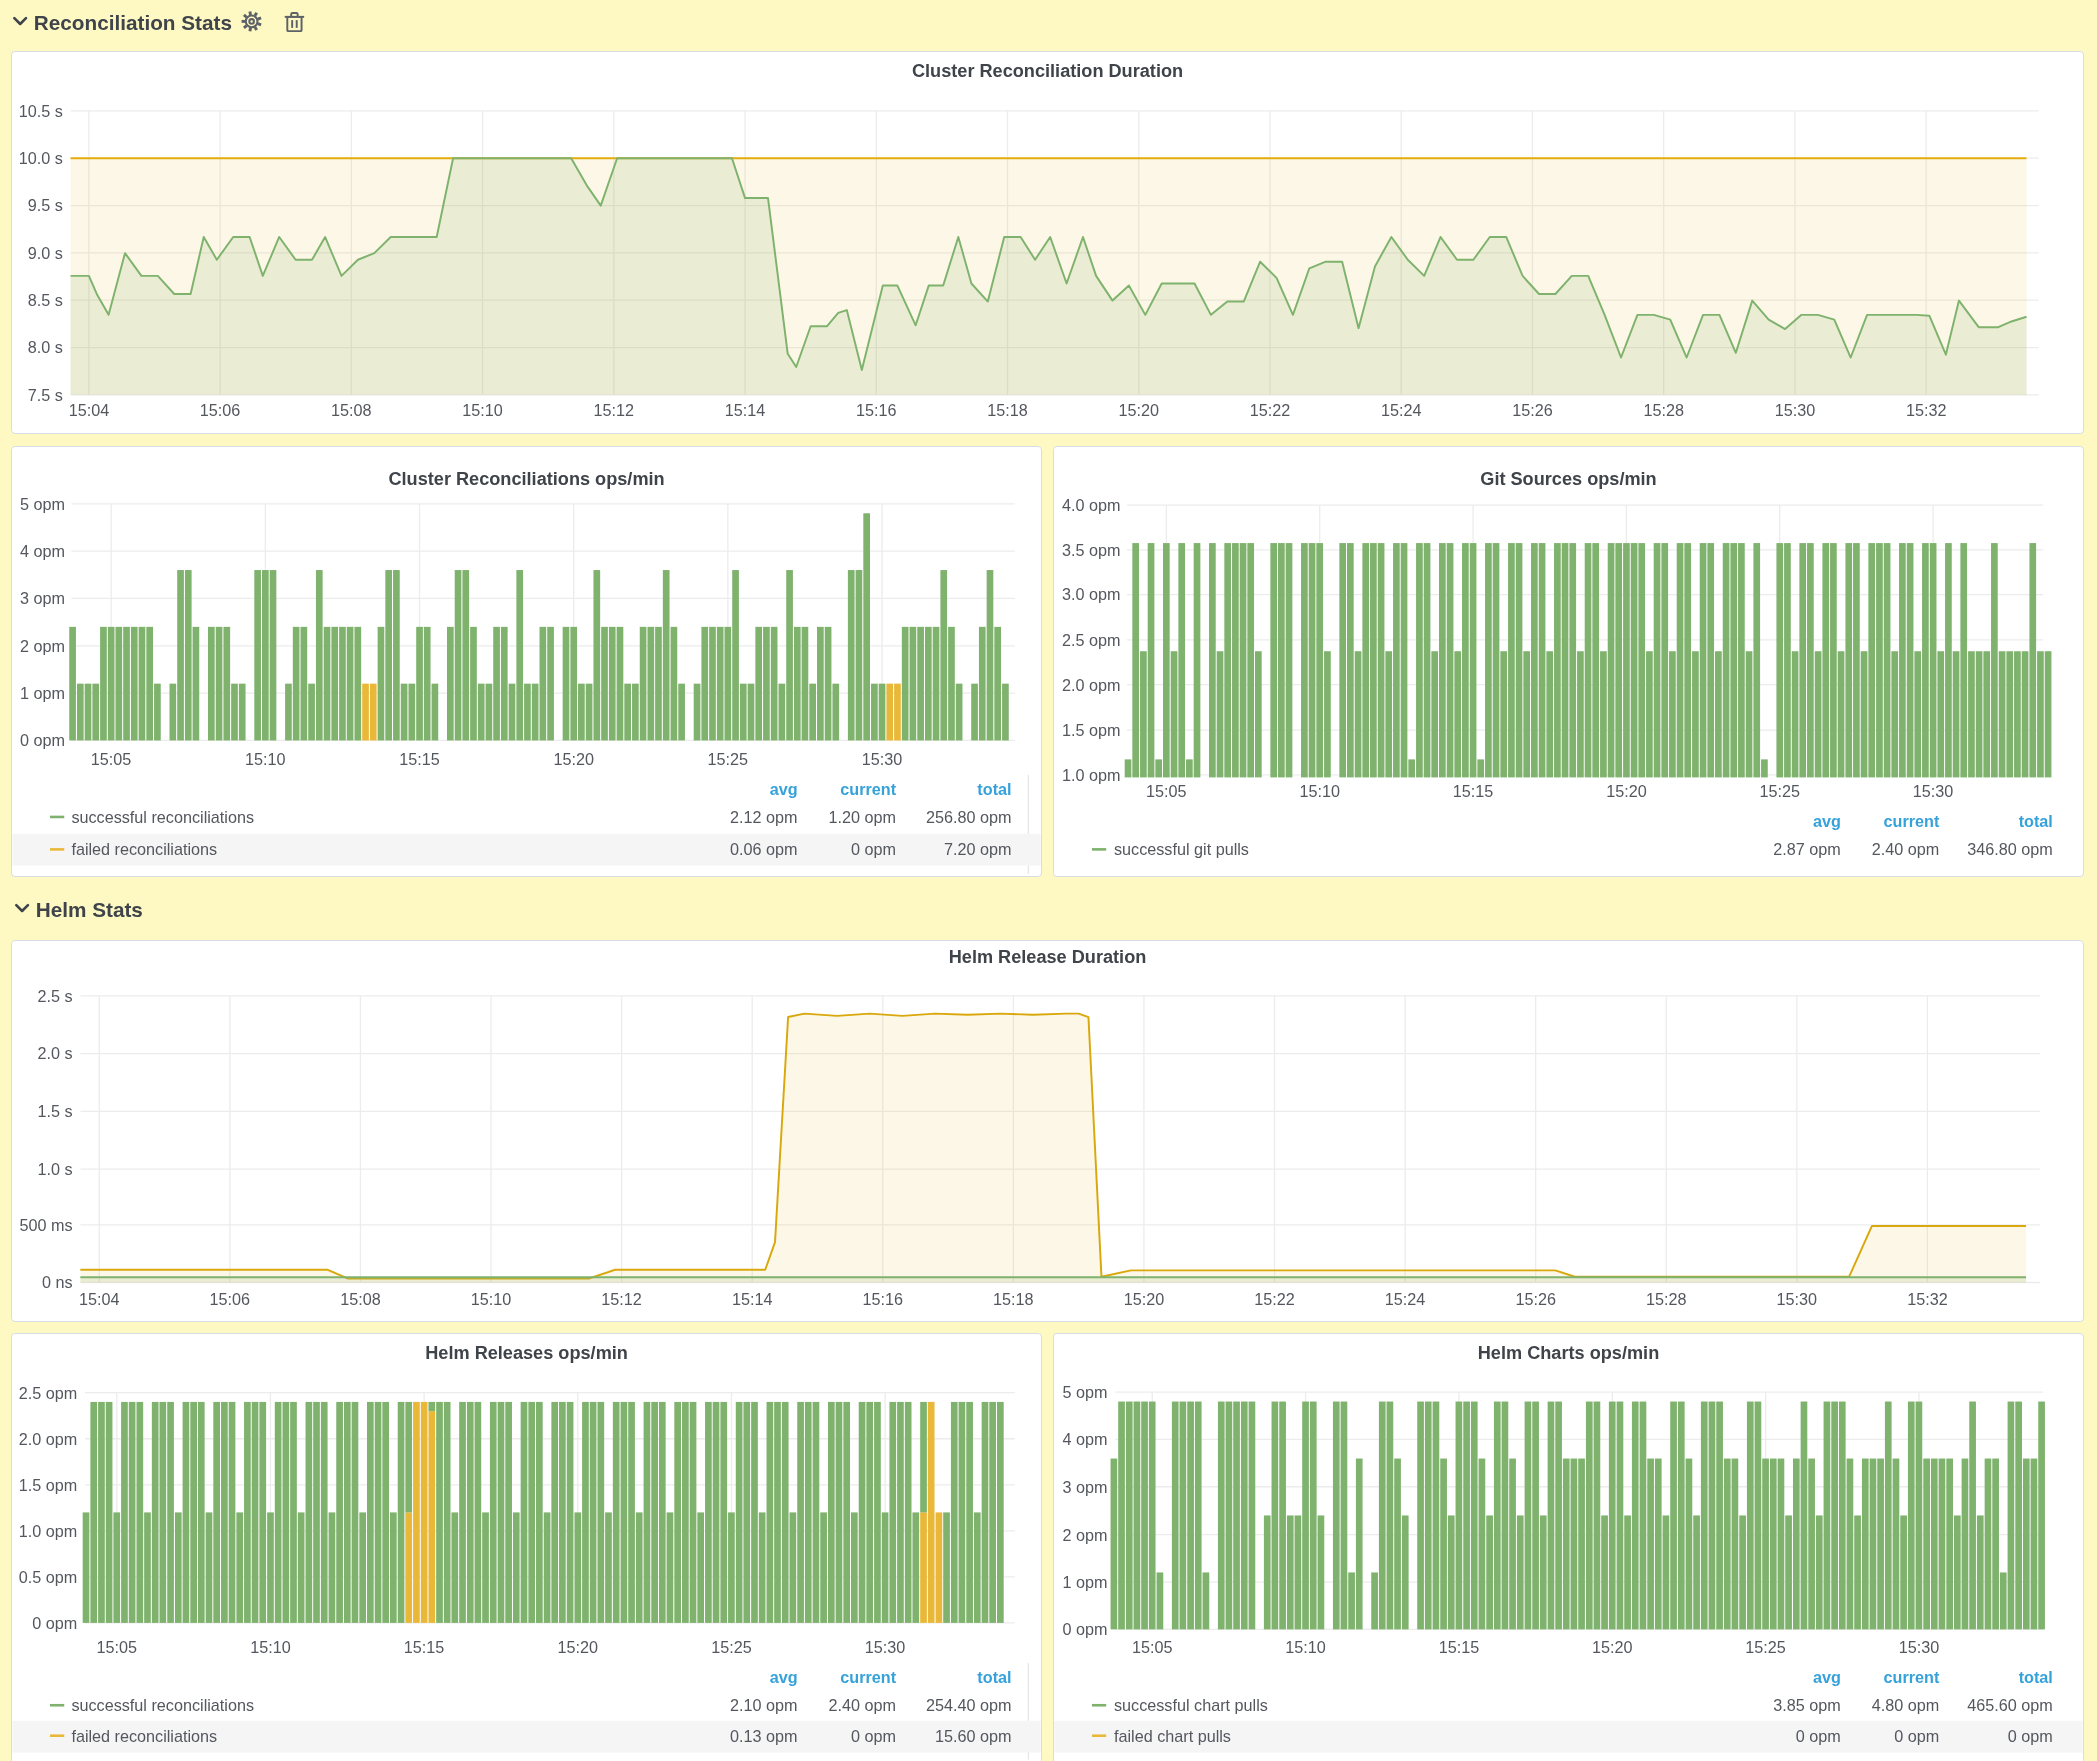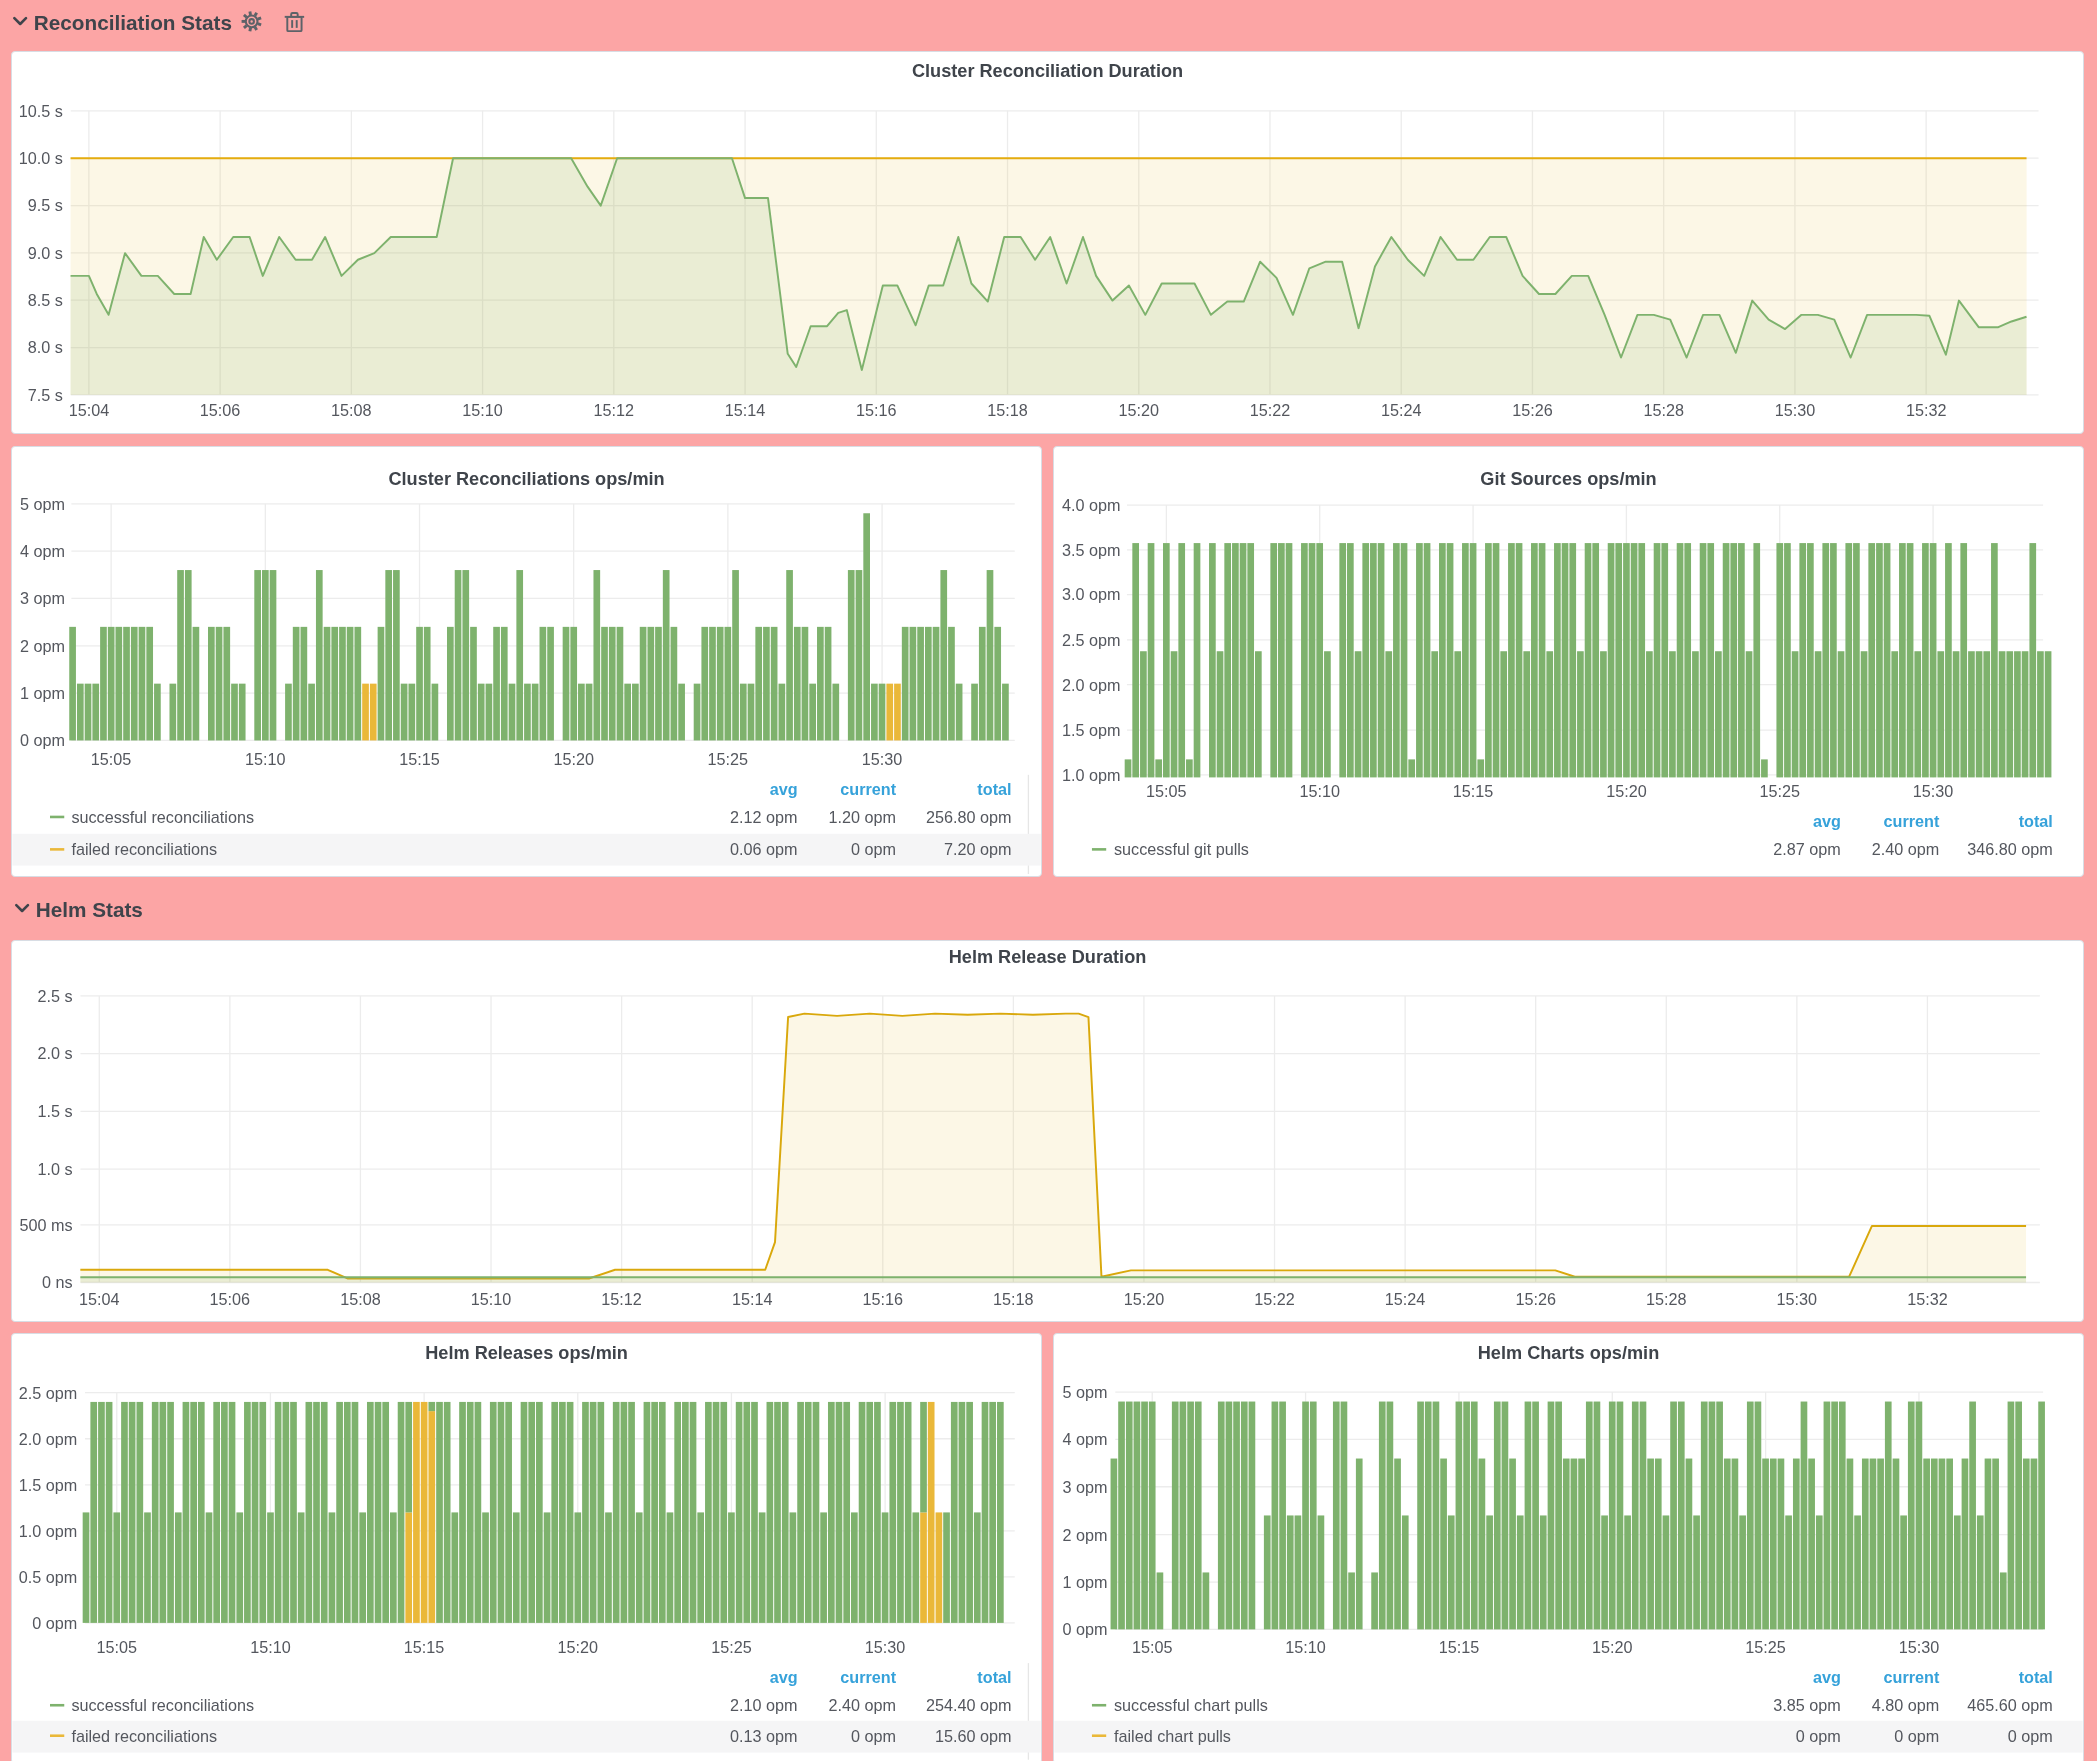--- a/index.html
+++ b/index.html
@@ -1,14 +1,14 @@
 <!DOCTYPE html>
 <html style="font-size:10.4px"><head><meta charset="utf-8"><style>
 html,body{margin:0;padding:0;background:#f7f8fa;}
-.page{position:relative;width:2097px;height:1761px;overflow:hidden;background:#fca5a5;font-family:"Liberation Sans",sans-serif;}
+.page{position:relative;width:2097px;height:1761px;overflow:hidden;background:#fef9c3;font-family:"Liberation Sans",sans-serif;}
 .panel{position:absolute;background:#ffffff;border:1.3px solid #d8dde4;border-radius:3.9px;box-sizing:border-box;}
 svg{position:absolute;left:0;top:0;}
 svg text{font-family:"Liberation Sans",sans-serif;}
 </style></head><body>
 <div class="page">
 <svg width="2097" height="1761" style="z-index:3;pointer-events:none" viewBox="0 0 3234 2716">
 <polyline points="22,28 31,37 40,28" fill="none" stroke="#3f444b" stroke-width="4" stroke-linecap="round" stroke-linejoin="round"></polyline>
 <text x="52.0" y="46.0" font-size="32" text-anchor="start" fill="#3f444b" font-weight="bold">Reconciliation Stats</text>
 <circle cx="388" cy="33" r="9" fill="none" stroke="#5d6268" stroke-width="3.2"></circle>
       <circle cx="388" cy="33" r="3.5" fill="none" stroke="#5d6268" stroke-width="3.2"></circle>

